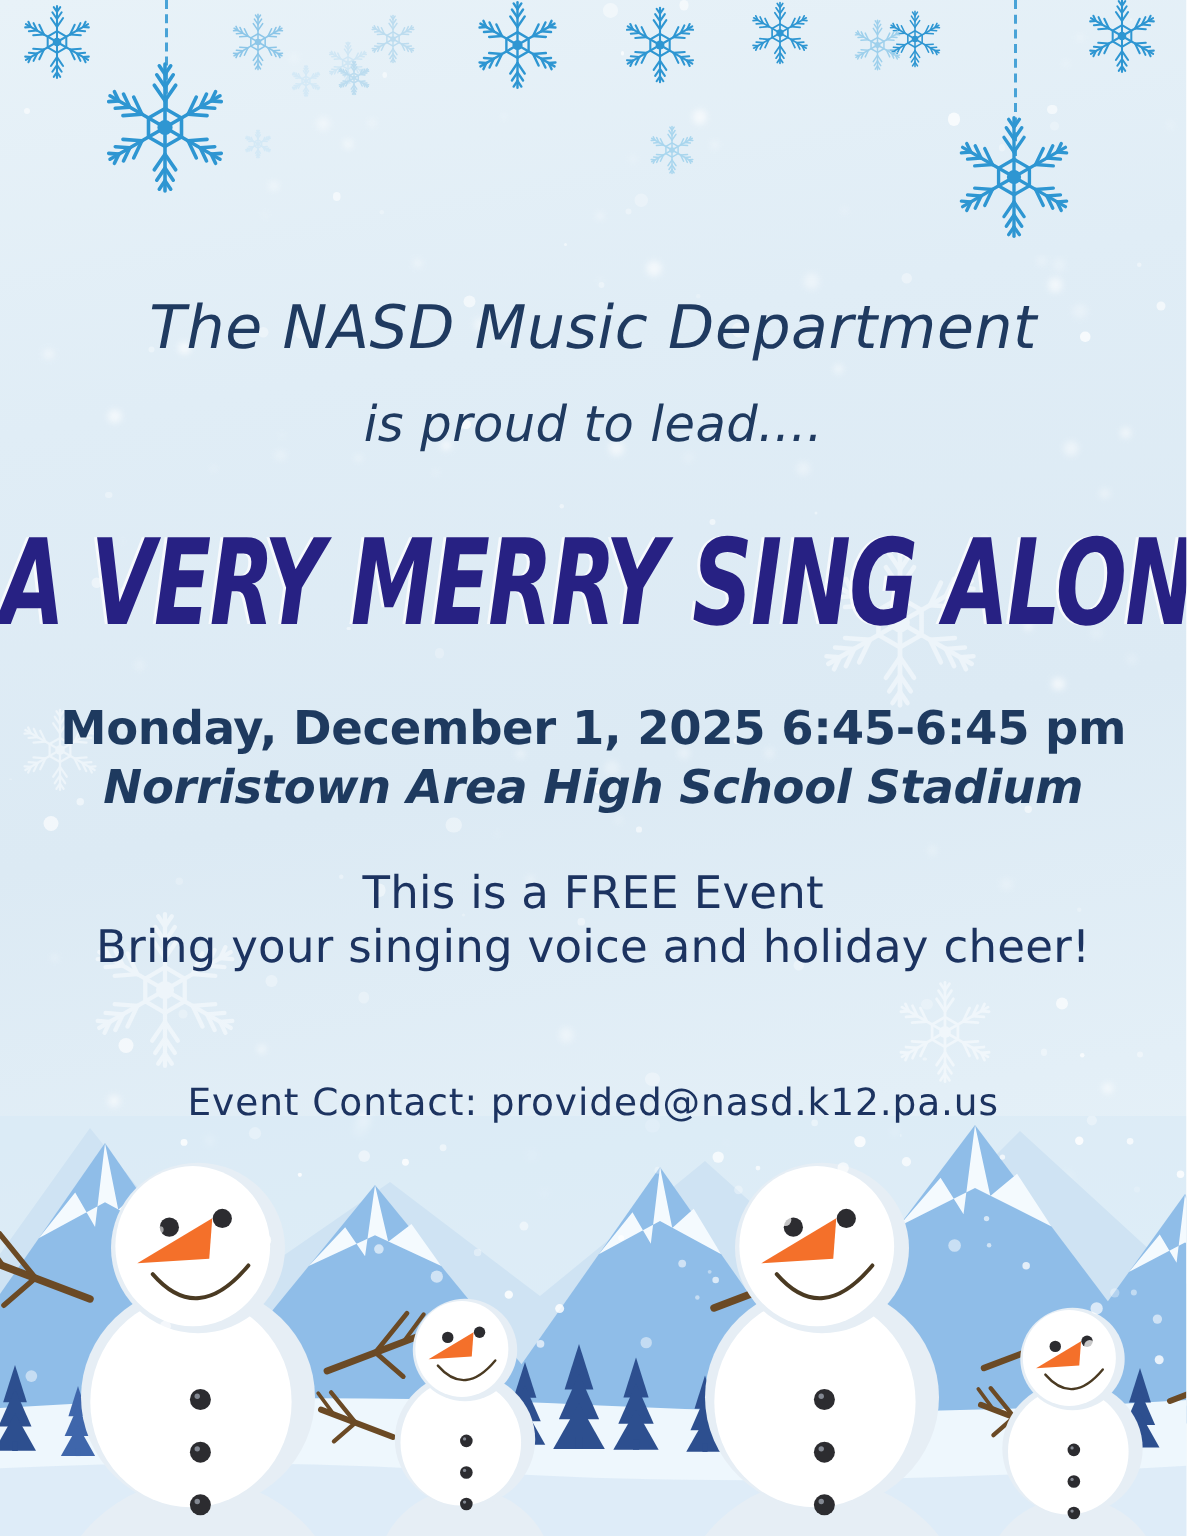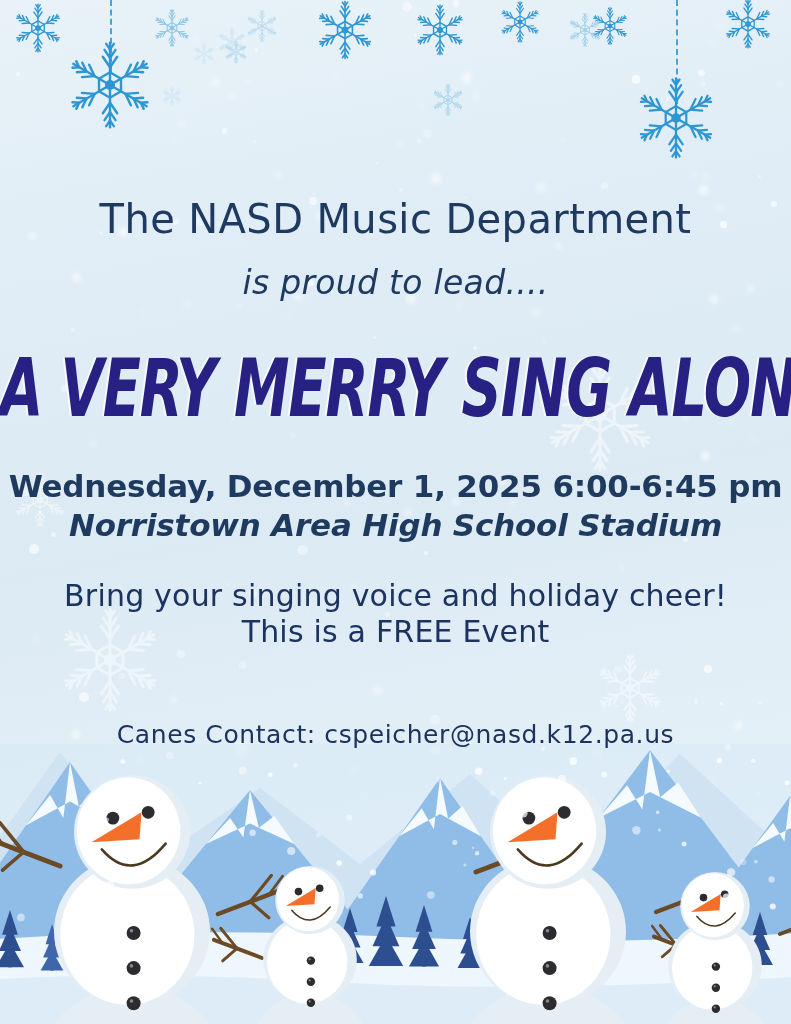--- a/index.html
+++ b/index.html
@@ -51,20 +51,21 @@
     top: 0;
     width: 791px;
     text-align: center;
     z-index: 20;
   }
   .lead1 {
     position: absolute;
     top: 196px;
     width: 100%;
     font-size: 40px;
+    font-style: italic;
     font-weight: 400;
     color: #1f3a60;
     letter-spacing: .4px;
     font-family: "DejaVu Sans", sans-serif;
   }
   .lead2 {
     position: absolute;
     top: 263px;
     width: 100%;
     font-size: 33px;
@@ -1266,27 +1267,27 @@
             <polygon points="10.00,7.24 12.39,8.62 12.39,11.38 10.00,12.76 7.61,11.38 7.61,8.62"></polygon>
           </g>
           <circle cx="10" cy="10" r="1.10" fill="#d4e9f6"></circle>
         </svg></div>
     </div>
 
   <div class="textwrap">
     <div class="lead1">The NASD Music Department</div>
     <div class="lead2">is proud to lead....</div>
     <div class="bigtitle">A VERY MERRY SING ALONG</div>
-    <div class="dateline">Wednesday, December 1, 2025 6:00-6:45 pm</div>
+    <div class="dateline">Monday, December 1, 2025 6:45-6:45 pm</div>
     <div class="venueline">Norristown Area High School Stadium</div>
     <div class="body-lines">
+      <div>This is a FREE Event</div>
       <div>Bring your singing voice and holiday cheer!</div>
-      <div>This is a FREE Event</div>
     </div>
-    <div class="contactline">Canes Contact: cspeicher@nasd.k12.pa.us</div>
+    <div class="contactline">Event Contact: provided@nasd.k12.pa.us</div>
   </div>
 
   <svg id="scene" viewBox="0 0 791 280" preserveAspectRatio="none">
       <rect x="0" y="0" width="791" height="280" fill="#d7e9f5" opacity="0.55"></rect>
       <g>
         <polygon points="-20,120 60,8 150,120 260,44 360,120 470,30 570,120 680,10 800,120 800,280 -20,280" fill="#cfe3f3"></polygon>
       </g>
       <g>
         <polygon points="-60,205 70,18 200,205" fill="#8fbde8"></polygon>
         <polygon points="25.799999999999997,81.58000000000001 50.11,51.061600000000006 63.37,73.9504 70,18 78.84,62.506 94.31,48.5184 114.2,81.58000000000001 70,57.4196" fill="#f4fafe"></polygon>

